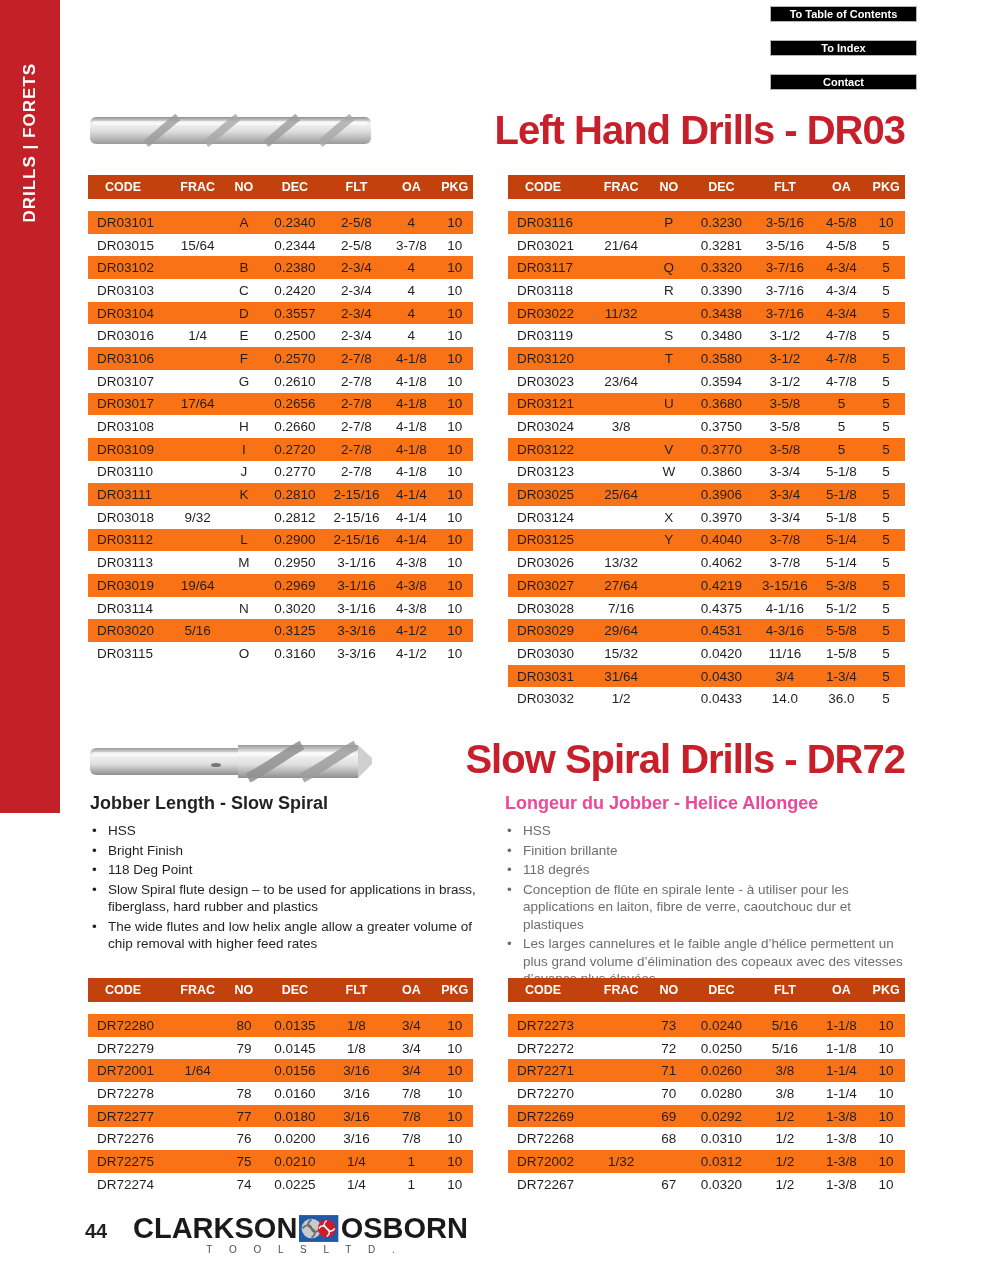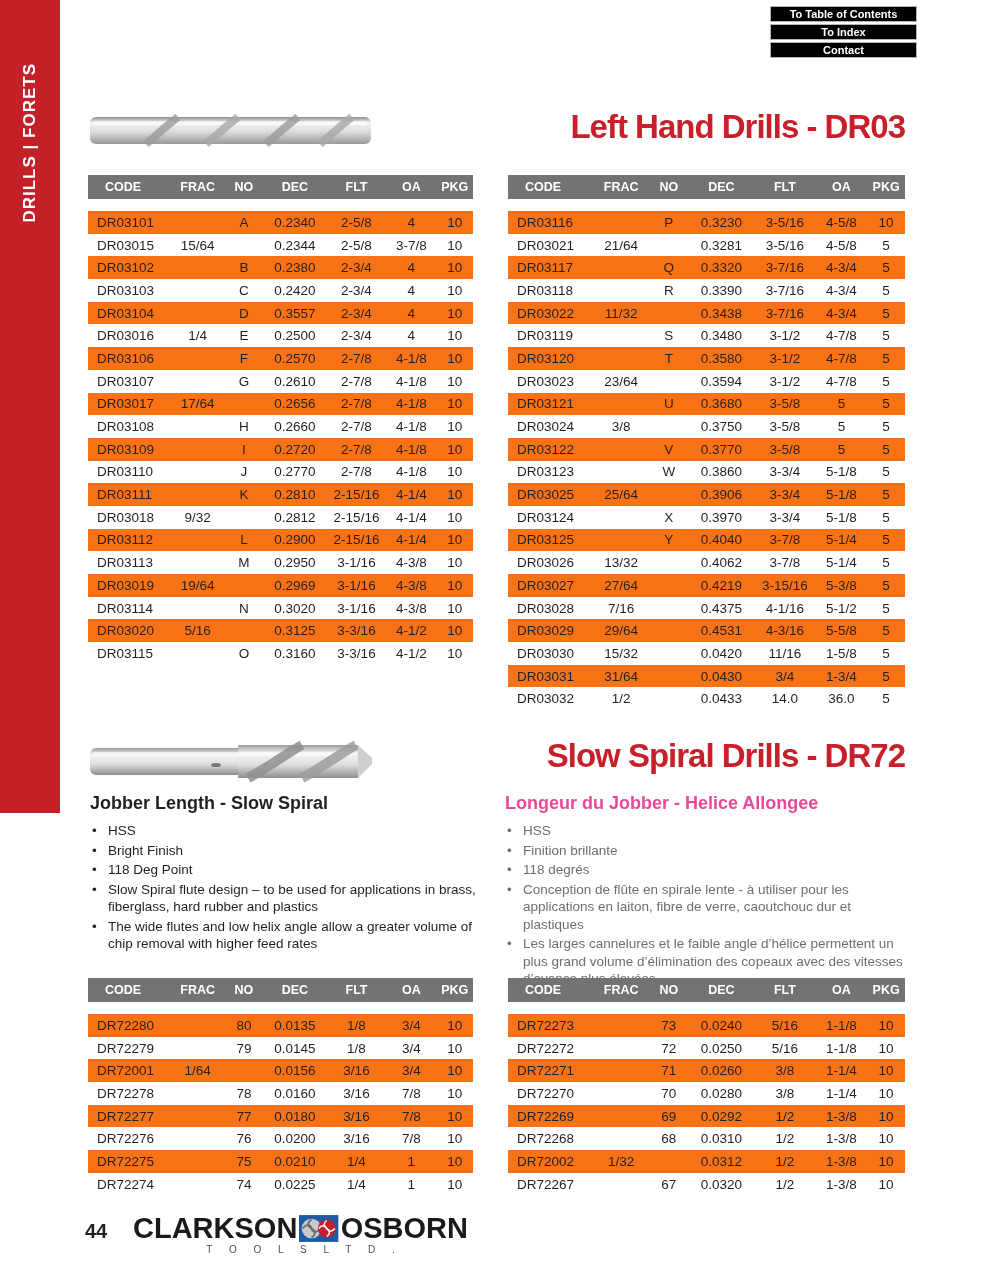--- a/index.html
+++ b/index.html
@@ -11,45 +11,45 @@
 
   
   .sidebar { position:absolute; left:0; top:0; width:60px; height:813px; background:#c32127; }
   .sidebar-label-wrap { position:absolute; left:0; top:48px; width:60px; height:190px;
     display:flex; align-items:center; justify-content:center; }
   .sidebar-label { writing-mode:vertical-rl; transform:rotate(180deg);
     color:#fff; font-weight:bold; font-size:17px; letter-spacing:1px; white-space:nowrap; }
 
   
   .nav { position:absolute; top:6px; left:770px; width:147px; }
-  .nav-btn { display:block; width:100%; height:16px; margin-bottom:2px;
+  .nav-btn { display:block; width:100%; height:16px; margin-bottom:18px;
     background:#000; color:#fff; border:1px solid #b5b5b5;
     font-family:"Liberation Sans", sans-serif; font-weight:bold; font-size:11px;
     line-height:13px; text-align:center; cursor:pointer; }
 
   
   .sec-title { position:absolute; left:373px; right:84px; text-align:right;
-    color:#c8202a; font-weight:bold; font-size:33px; letter-spacing:-1px; white-space:nowrap; }
+    color:#c8202a; font-weight:bold; font-size:40px; letter-spacing:-1px; white-space:nowrap; }
   .title1 { top:108px; }
   .title2 { top:737px; }
 
   
   .drill { position:absolute; }
   .drill1 { left:88px; top:106px; width:285px; height:48px; }
   .drill2 { left:88px; top:731px; width:285px; height:60px; }
 
   
   .spec-table { position:absolute; font-size:13.5px; }
   .tbl-s1-left  { left:88px;  top:175px; width:385px; }
   .tbl-s1-right { left:508px; top:175px; width:397px; }
   .tbl-s2-left  { left:88px;  top:978px; width:385px; }
   .tbl-s2-right { left:508px; top:978px; width:397px; }
 
   .row { display:flex; align-items:center; }
-  .t-head { height:24px; background:#737373; color:#fff; font-weight:bold;
+  .t-head { height:24px; background:#c2410c; color:#fff; font-weight:bold;
     font-size:12.5px; margin-bottom:12px; }
   .t-row { height:22.7px; }
   .t-row.pink { background:#f97316; }
 
   .row .cell { text-align:center; white-space:nowrap; overflow:hidden; }
   .row .cell:nth-child(1){ width:21.5%; text-align:left; padding-left:9px; }
   .row .cell:nth-child(2){ width:14%; }
   .row .cell:nth-child(3){ width:10%; }
   .row .cell:nth-child(4){ width:16.5%; }
   .row .cell:nth-child(5){ width:15.5%; }

